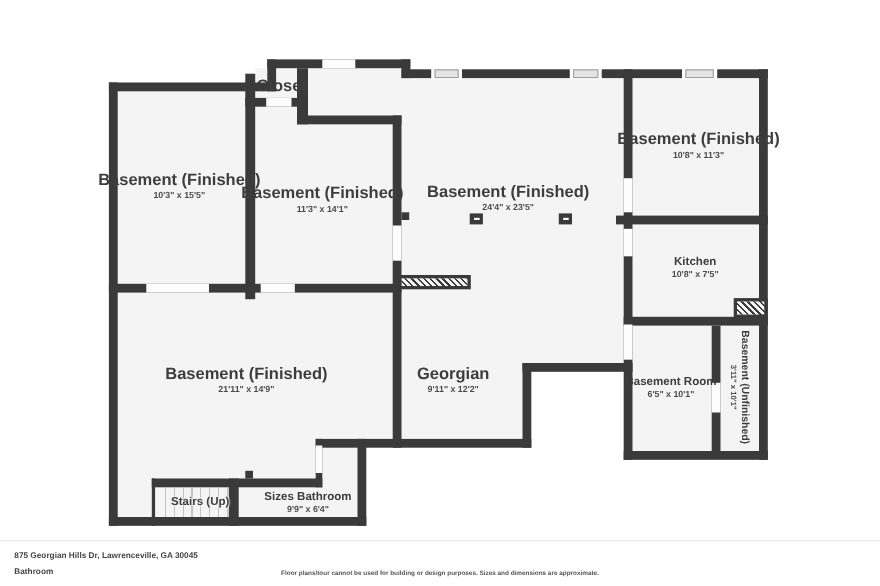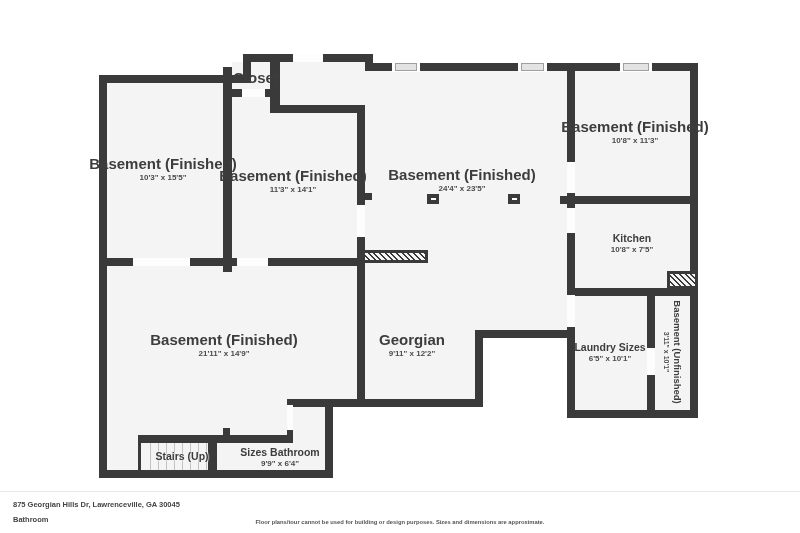--- a/index.html
+++ b/index.html
@@ -141,21 +141,21 @@
     <span class="nm">Basement (Finished)</span>
     <span class="dm">10'8" x 11'3"</span>
   </div>
 
   <div class="lbl small" style="left:632px;top:243px;">
     <span class="nm">Kitchen</span>
     <span class="dm">10'8" x 7'5"</span>
   </div>
 
   <div class="lbl small" style="left:610px;top:352px;">
-    <span class="nm">Laundry Sizes</span>
+    <span class="nm">Basement Room</span>
     <span class="dm">6'5" x 10'1"</span>
   </div>
 
   <div class="lbl rot" style="left:672px;top:352px;">
     <span class="nm">Basement (Unfinished)</span>
     <span class="dm">3'11" x 10'1"</span>
   </div>
 
   <div class="lbl" style="left:224px;top:345px;">
     <span class="nm">Basement (Finished)</span>

